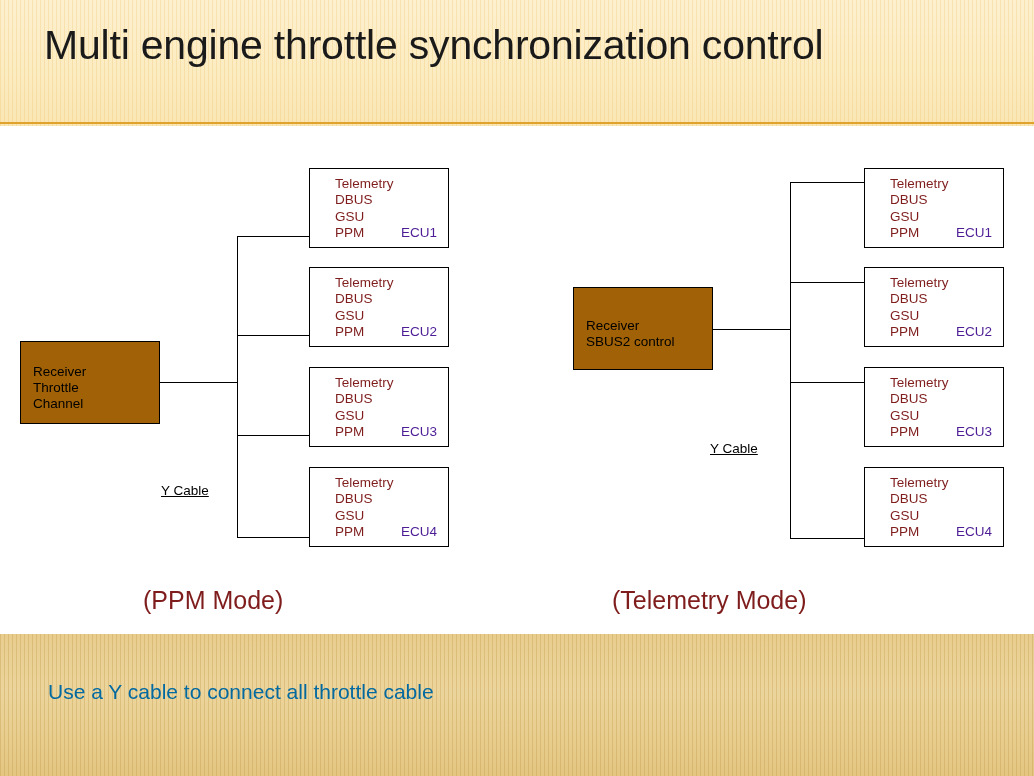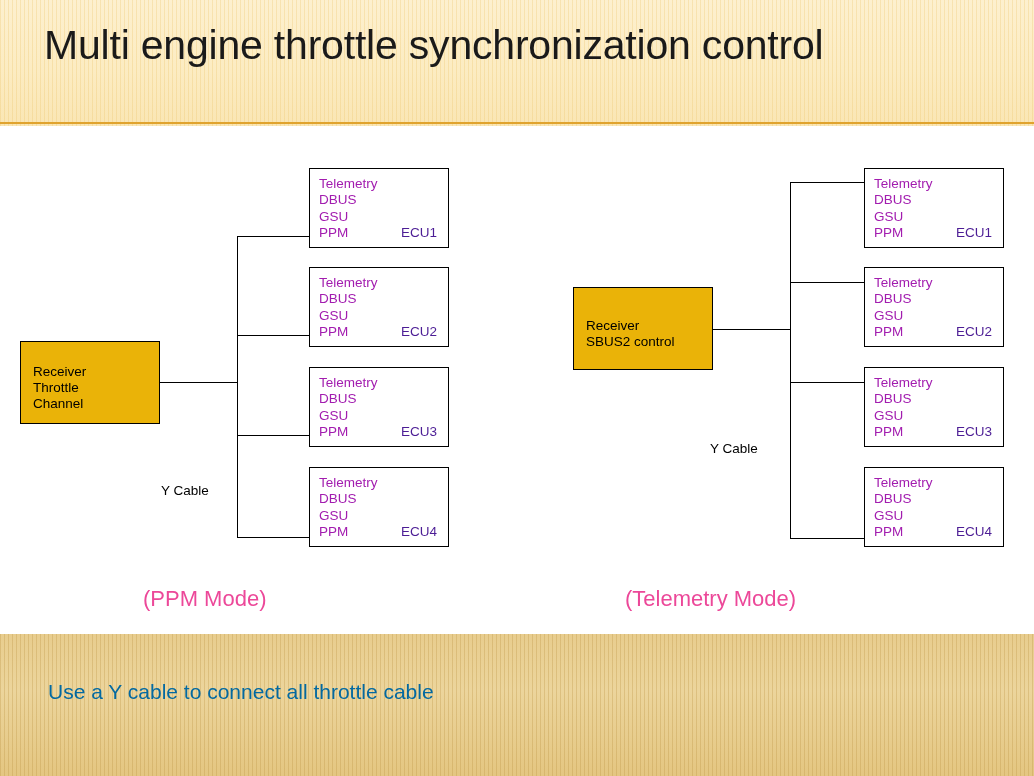--- a/index.html
+++ b/index.html
@@ -87,61 +87,62 @@
 
   
   .ecu-box {
     position: absolute;
     border: 1px solid #000000;
     background: #ffffff;
     box-sizing: border-box;
   }
   .ecu-lines {
     position: absolute;
-    left: 9px;
+    left: 25px;
     top: 7px;
     font-size: 13.5px;
     line-height: 16.4px;
-    color: #a21caf;
+    color: #7f1d1d;
   }
   .ecu-label {
     position: absolute;
     right: 11px;
     bottom: 7px;
     font-size: 13.5px;
     color: #4c1d95;
   }
   .src-box {
     position: absolute;
     border: 1px solid #000000;
-    background: #eab308;
+    background: #a16207;
     box-sizing: border-box;
   }
   .src-lines {
     position: absolute;
     left: 12px;
     font-size: 13.5px;
     line-height: 16.4px;
     color: #000000;
   }
   .wire {
     position: absolute;
     background: #000000;
   }
   .wire.h { height: 1px; }
   .wire.v { width: 1px; }
   .y-label {
     position: absolute;
     font-size: 13.5px;
     color: #000000;
+    text-decoration: underline;
   }
   .mode-caption {
     position: absolute;
-    font-size: 22px;
-    color: #ec4899;
+    font-size: 25px;
+    color: #7f1d1d;
     white-space: nowrap;
   }
 </style>
 </head>
 <body>
 
 <div id="slide">
 
   <div id="header"></div>
   <div id="header-rule"></div>
@@ -253,20 +254,20 @@
       <div class="ecu-lines">
         <div>Telemetry</div>
         <div>DBUS</div>
         <div>GSU</div>
         <div>PPM</div>
       </div>
       <div class="ecu-label">ECU4</div>
     </div>
 
     <div class="y-label" style="left:710px; top:315px;">Y Cable</div>
-    <div class="mode-caption" style="left:625px; top:460px;">(Telemetry Mode)</div>
+    <div class="mode-caption" style="left:612px; top:460px;">(Telemetry Mode)</div>
 
   </div>
 
   <div id="footer"></div>
   <div id="footer-note">Use a Y cable to connect all throttle cable</div>
 
 </div>
 
 </body></html>

